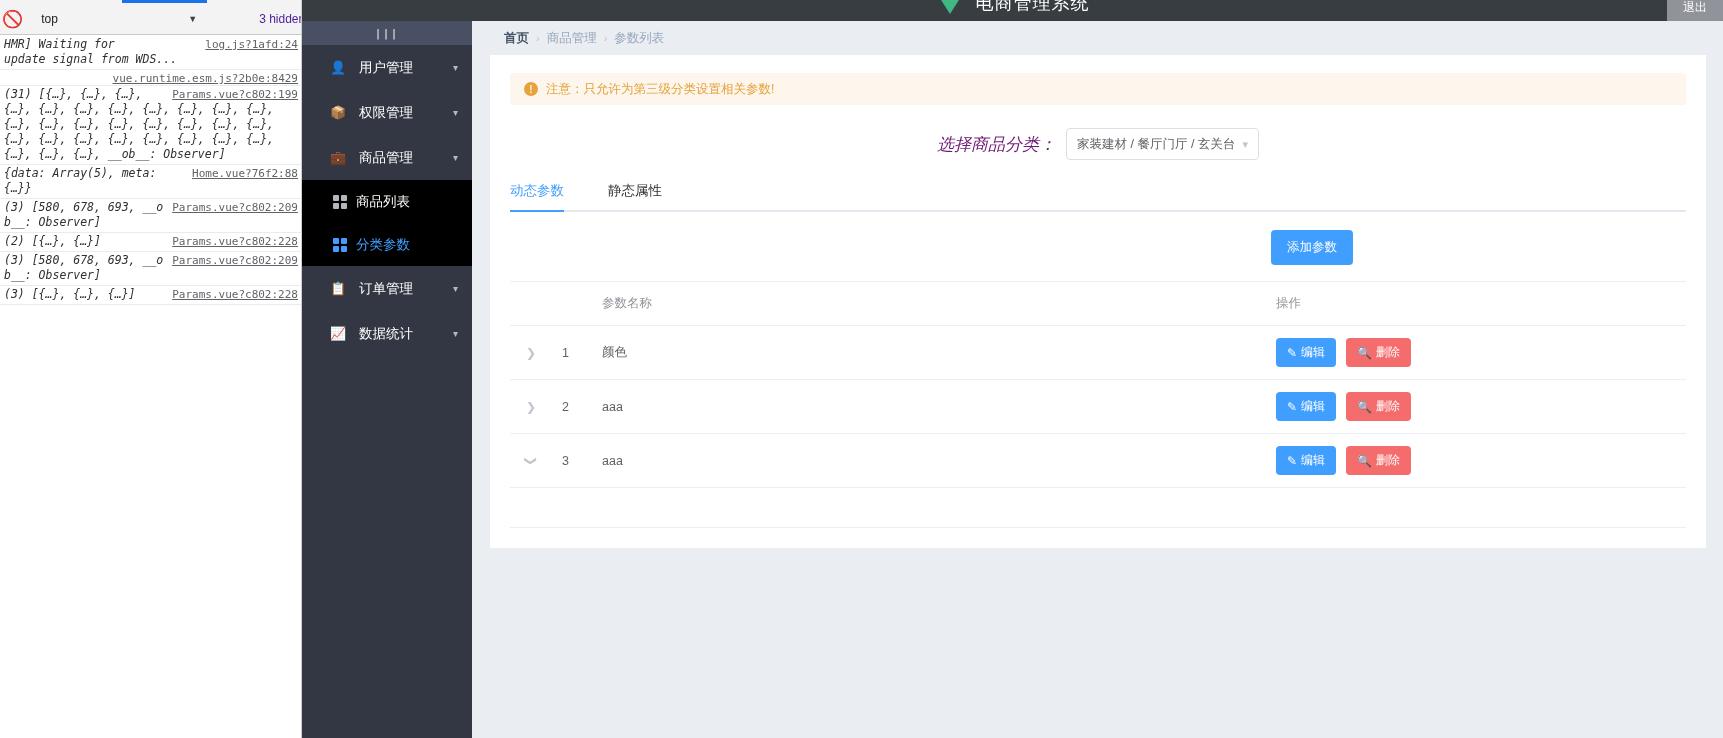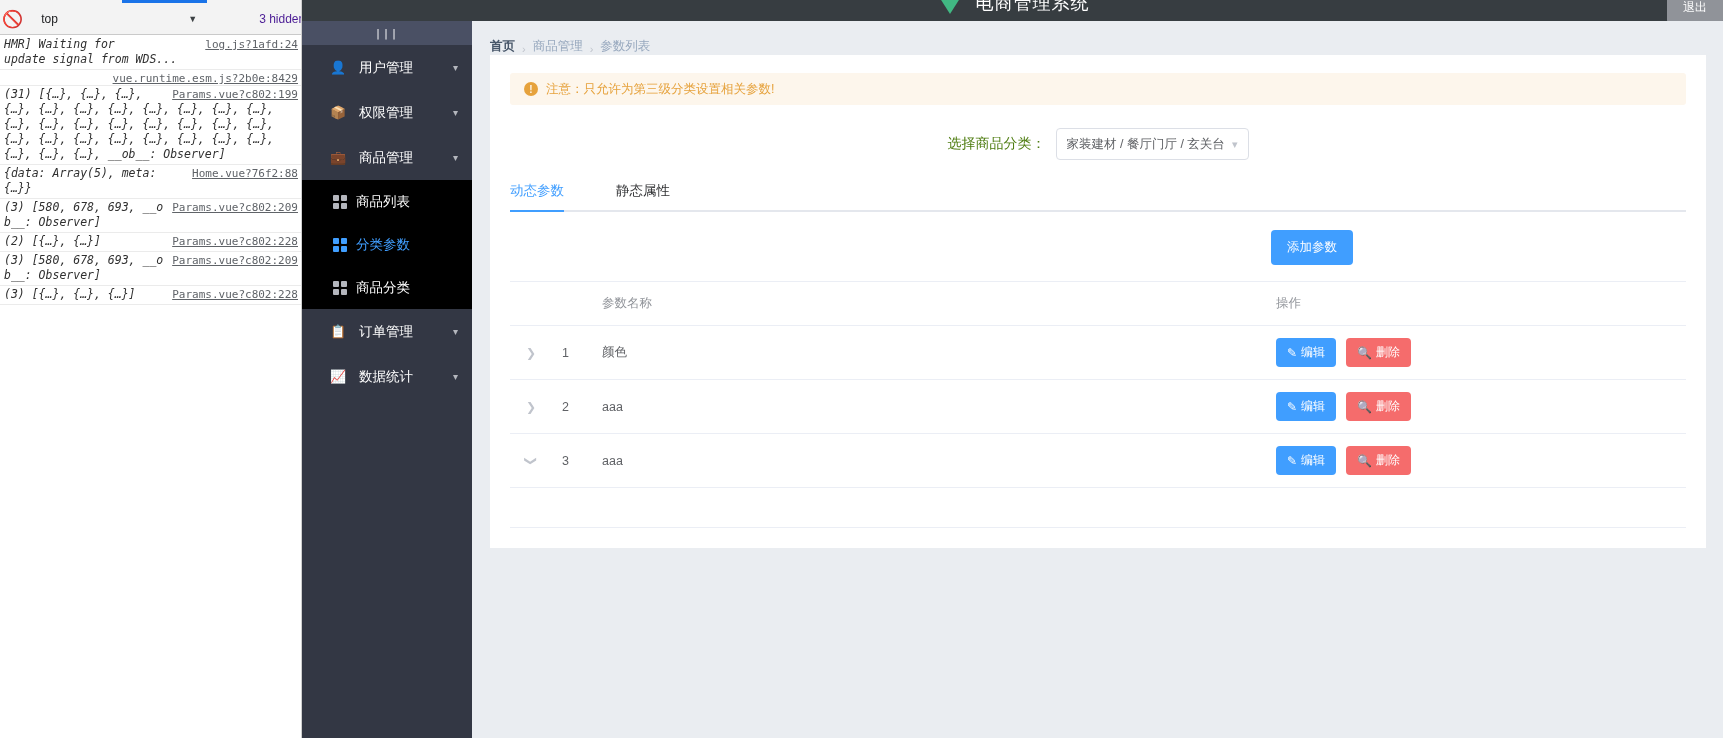--- a/index.html
+++ b/index.html
@@ -127,22 +127,22 @@
                grid-template-rows: 6px 6px; gap: 2px; }
   .grid-icon i { background: #b4b6bd; display: block; border-radius: 1px; }
   .sub-item.active .grid-icon i { background: #409eff; }
 
   .content-wrap {
     position: absolute; left: 472px; top: 21px; right: 0; bottom: 0;
     background: #eaedf1;
     overflow: hidden;
   }
   .breadcrumb {
-    height: 34px; display: flex; align-items: flex-end;
-    padding-left: 18px; font-size: 12.5px; gap: 7px;
+    height: 34px; display: flex; align-items: center;
+    padding-left: 32px; font-size: 12.5px; gap: 7px;
   }
   .bc-first { color: #475669; font-weight: bold; }
   .bc-item { color: #97a8be; }
   .bc-sep { color: #c0c4cc; font-size: 11px; }
 
   .card {
     margin: 0 17px 0 18px;
     background: #ffffff;
     min-height: 430px;
     padding: 18px 20px 20px 20px;
@@ -156,35 +156,35 @@
     width: 14px; height: 14px; border-radius: 50%;
     background: #e6a23c; color: #fdf6ec;
     display: inline-flex; align-items: center; justify-content: center;
     font-size: 10px; font-weight: bold; margin-right: 8px; flex: 0 0 auto;
   }
 
   .cat-row {
     margin-top: 23px; display: flex; align-items: center;
     justify-content: center; gap: 10px;
   }
-  .cat-label { font-size: 14px; color: #4d7c0f; }
+  .cat-label { font-size: 17px; color: #701a75; font-style: italic; }
   .cascader {
     width: 193px; height: 32px;
     border: 1px solid #dcdfe6; border-radius: 4px;
     display: flex; align-items: center; justify-content: space-between;
     padding: 0 10px; background: #fff; cursor: pointer;
   }
   .cascader .val { font-size: 12.5px; color: #606266; white-space: nowrap;
                    overflow: hidden; text-overflow: ellipsis; }
   .cascader .arrow { color: #c0c4cc; font-size: 11px; margin-left: 6px; }
 
   .tabs {
     margin-top: 22px;
     border-bottom: 2px solid #e4e7ed;
-    display: flex; gap: 12px; padding-left: 0px;
+    display: flex; gap: 4px; padding-left: 0px;
   }
   .tab {
     padding: 0 20px 10px 0; margin-right: 20px;
     font-size: 13.5px; color: #303133; cursor: pointer; position: relative;
   }
   .tab.active { color: #409eff; }
   .tab.active::after {
     content: ""; position: absolute; left: 0; right: 20px; bottom: -2px;
     height: 2px; background: #409eff;
   }
@@ -319,31 +319,20 @@
         <li class="sub-item active">
           <span class="si-icon">
             <span class="grid-icon">
                 <i></i>
                 <i></i>
                 <i></i>
                 <i></i>
               </span>
           </span>
           <span>分类参数</span>
-        </li>
-        <li class="sub-item">
-          <span class="si-icon">
-            <span class="grid-icon">
-                <i></i>
-                <i></i>
-                <i></i>
-                <i></i>
-              </span>
-          </span>
-          <span>商品分类</span>
         </li>
       </ul>
 
       <li class="menu-item">
         <span class="mi-icon">📋</span>
         <span>订单管理</span>
         <span class="chev">▾</span>
       </li>
 
       <li class="menu-item">

